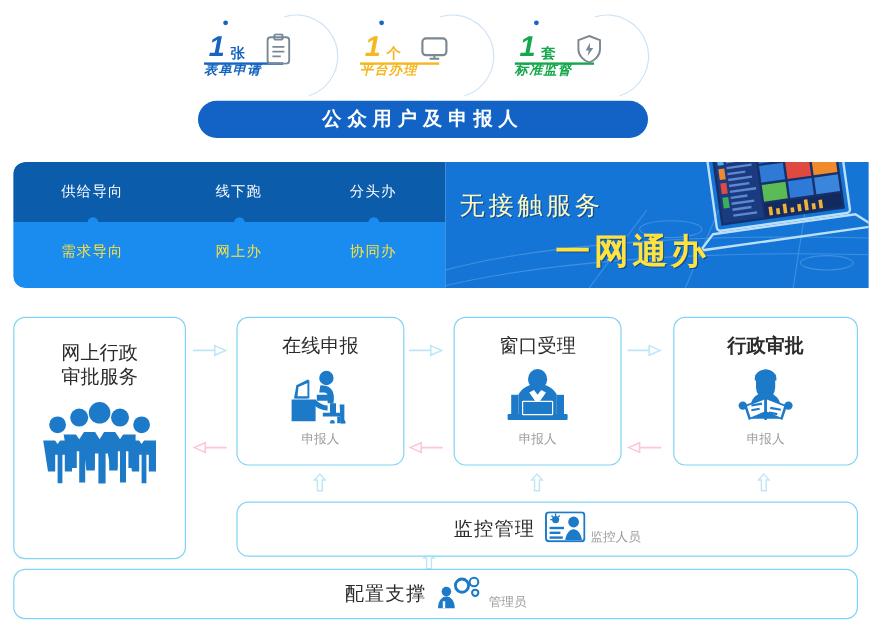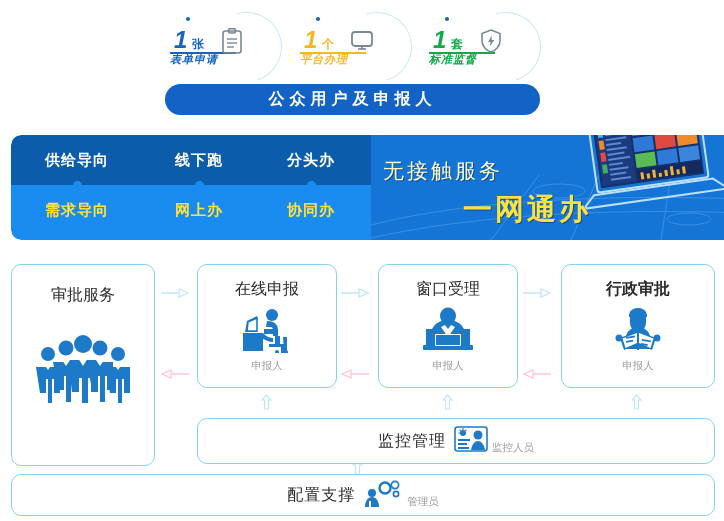--- a/index.html
+++ b/index.html
@@ -59,21 +59,21 @@
   
   .banner{position:absolute;left:0;top:135px;width:724px;height:105px;}
   .banner-left{
     position:absolute;left:11px;top:0;width:360px;height:105px;
     border-radius:10px 0 0 10px;overflow:hidden;
   }
   .bl-top{position:absolute;left:0;top:0;width:360px;height:50px;background:#0b5cab;
     border-radius:10px 0 0 0;}
   .bl-bot{position:absolute;left:0;top:50px;width:360px;height:55px;background:#1a8cf0;
     border-radius:0 0 0 10px;}
-  .bcell{position:absolute;width:120px;text-align:center;font-size:15px;font-weight:bold;}
+  .bcell{position:absolute;width:120px;text-align:center;font-size:12px;font-weight:normal;}
   .bl-top .bcell{top:16px;color:#ffffff;letter-spacing:1px;}
   .bl-bot .bcell{top:16px;color:#ffe23d;letter-spacing:1px;}
   .cdot{position:absolute;top:-4px;width:9px;height:9px;border-radius:50%;background:#1a8cf0;}
 
   .banner-right{
     position:absolute;left:371px;top:0;width:353px;height:105px;
     background:#1575d6;overflow:hidden;
   }
   .grid-lines{position:absolute;left:0;top:0;width:353px;height:105px;opacity:.45;}
   .br-t1{
@@ -288,20 +288,21 @@
         </svg>
       </div>
 
       <div class="br-t1">无接触服务</div>
       <div class="br-t2">一网通办</div>
     </div>
   </div>
 
   <div class="card" id="card1">
     <div class="ctitle">
+      <div>网上行政</div>
       <div>审批服务</div>
     </div>
     <div class="cicon">
       <svg viewBox="0 0 106 68" width="106" height="68">
         <g fill="#1c7ac8">
           <circle cx="18" cy="19" r="7"></circle>
           <path d="M6 30 h24 v26 h-6 v-14 h-2 v24 h-4 v-24 h-2 v14 h-6 z" transform="translate(0,2)"></path>
           <circle cx="88" cy="19" r="7"></circle>
           <path d="M76 30 h24 v26 h-6 v-14 h-2 v24 h-4 v-24 h-2 v14 h-6 z" transform="translate(0,2)"></path>
           <circle cx="36" cy="13" r="7.5"></circle>

